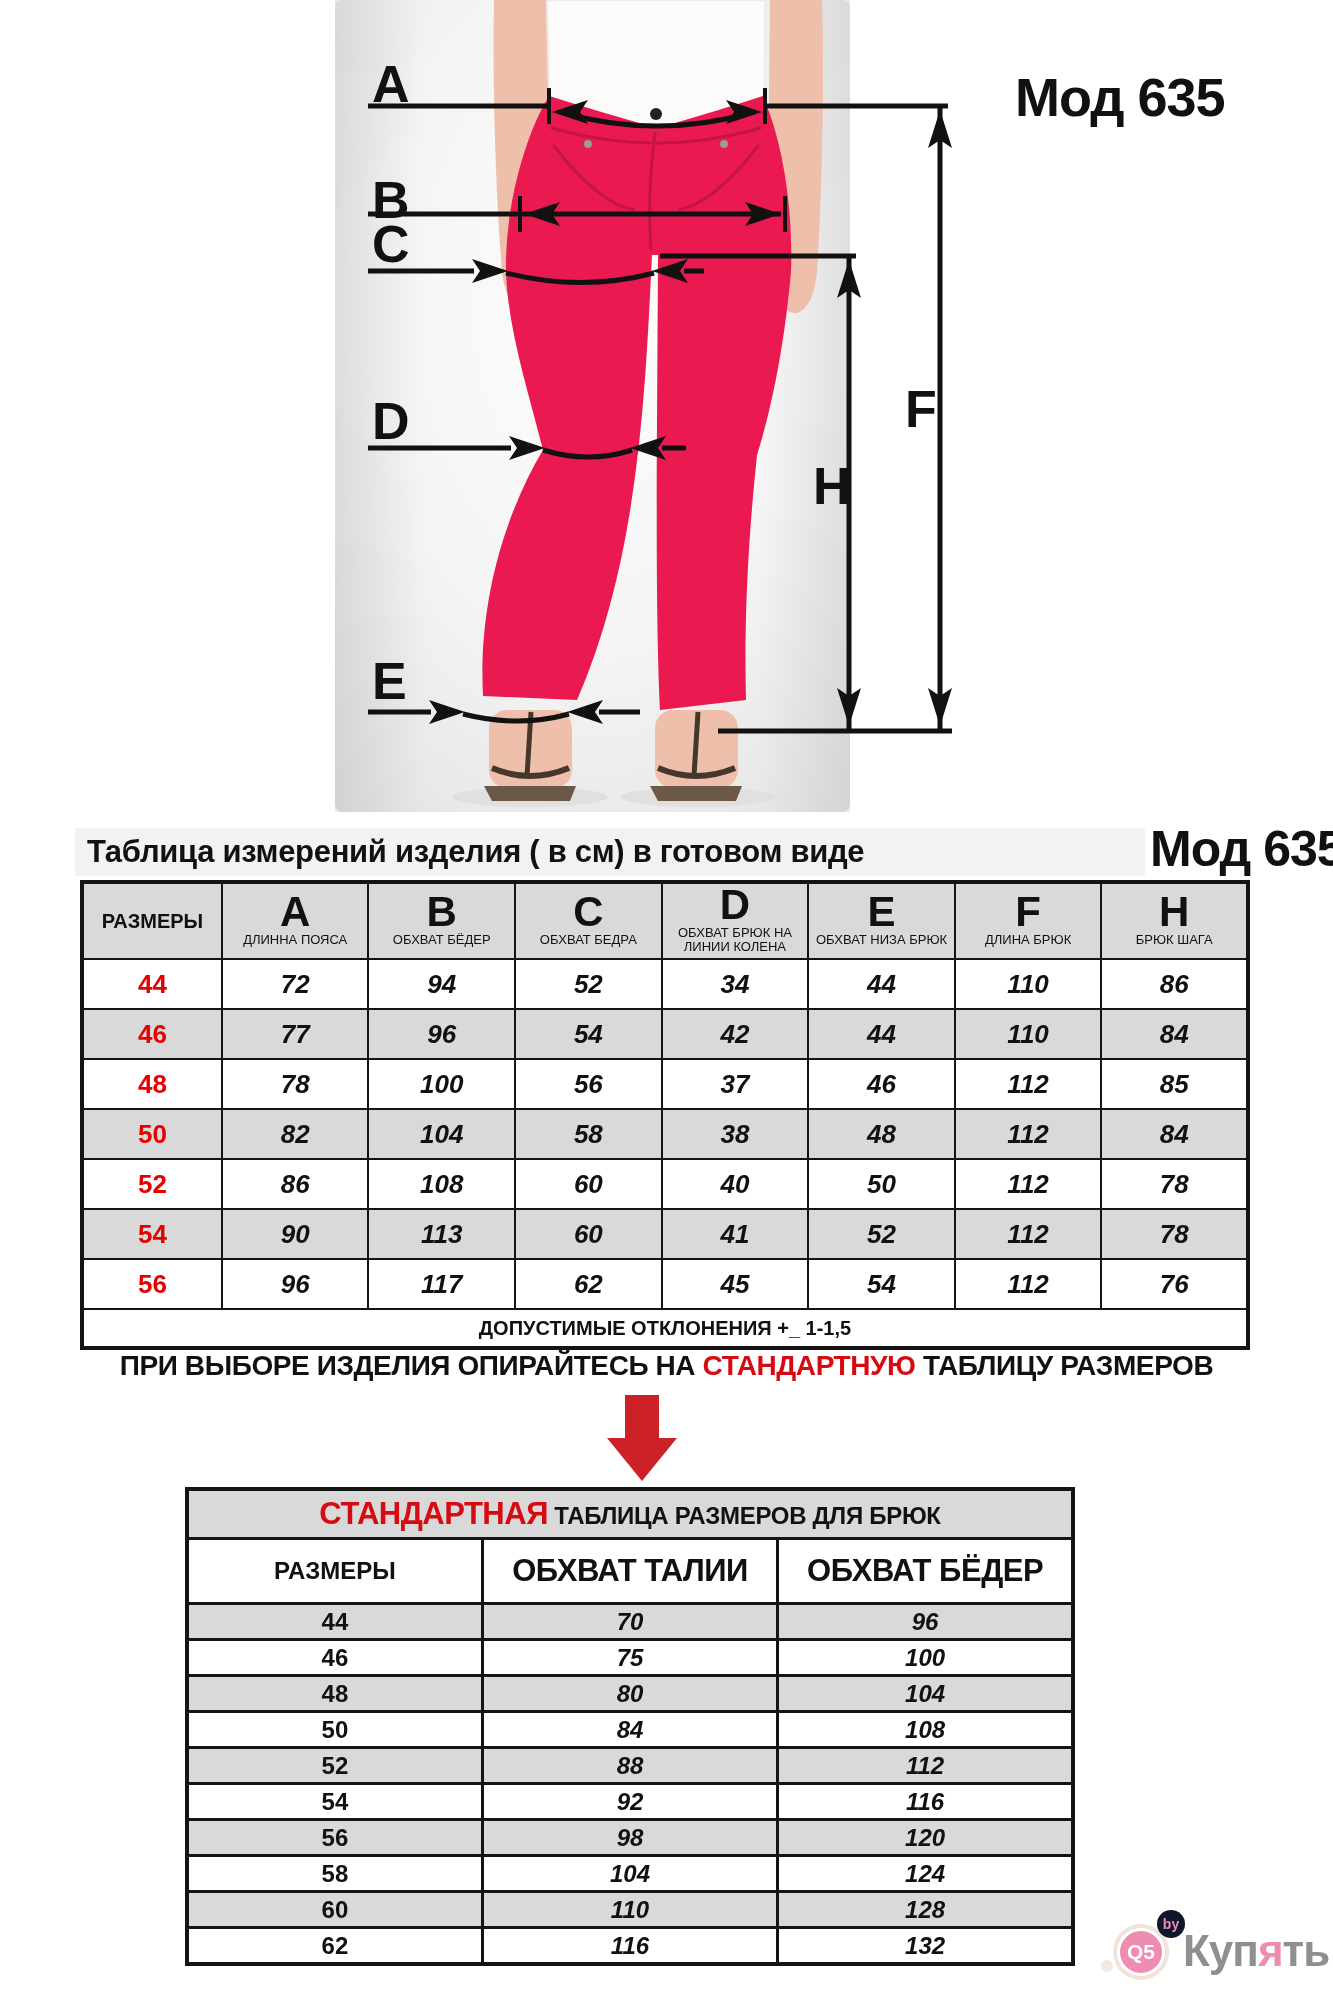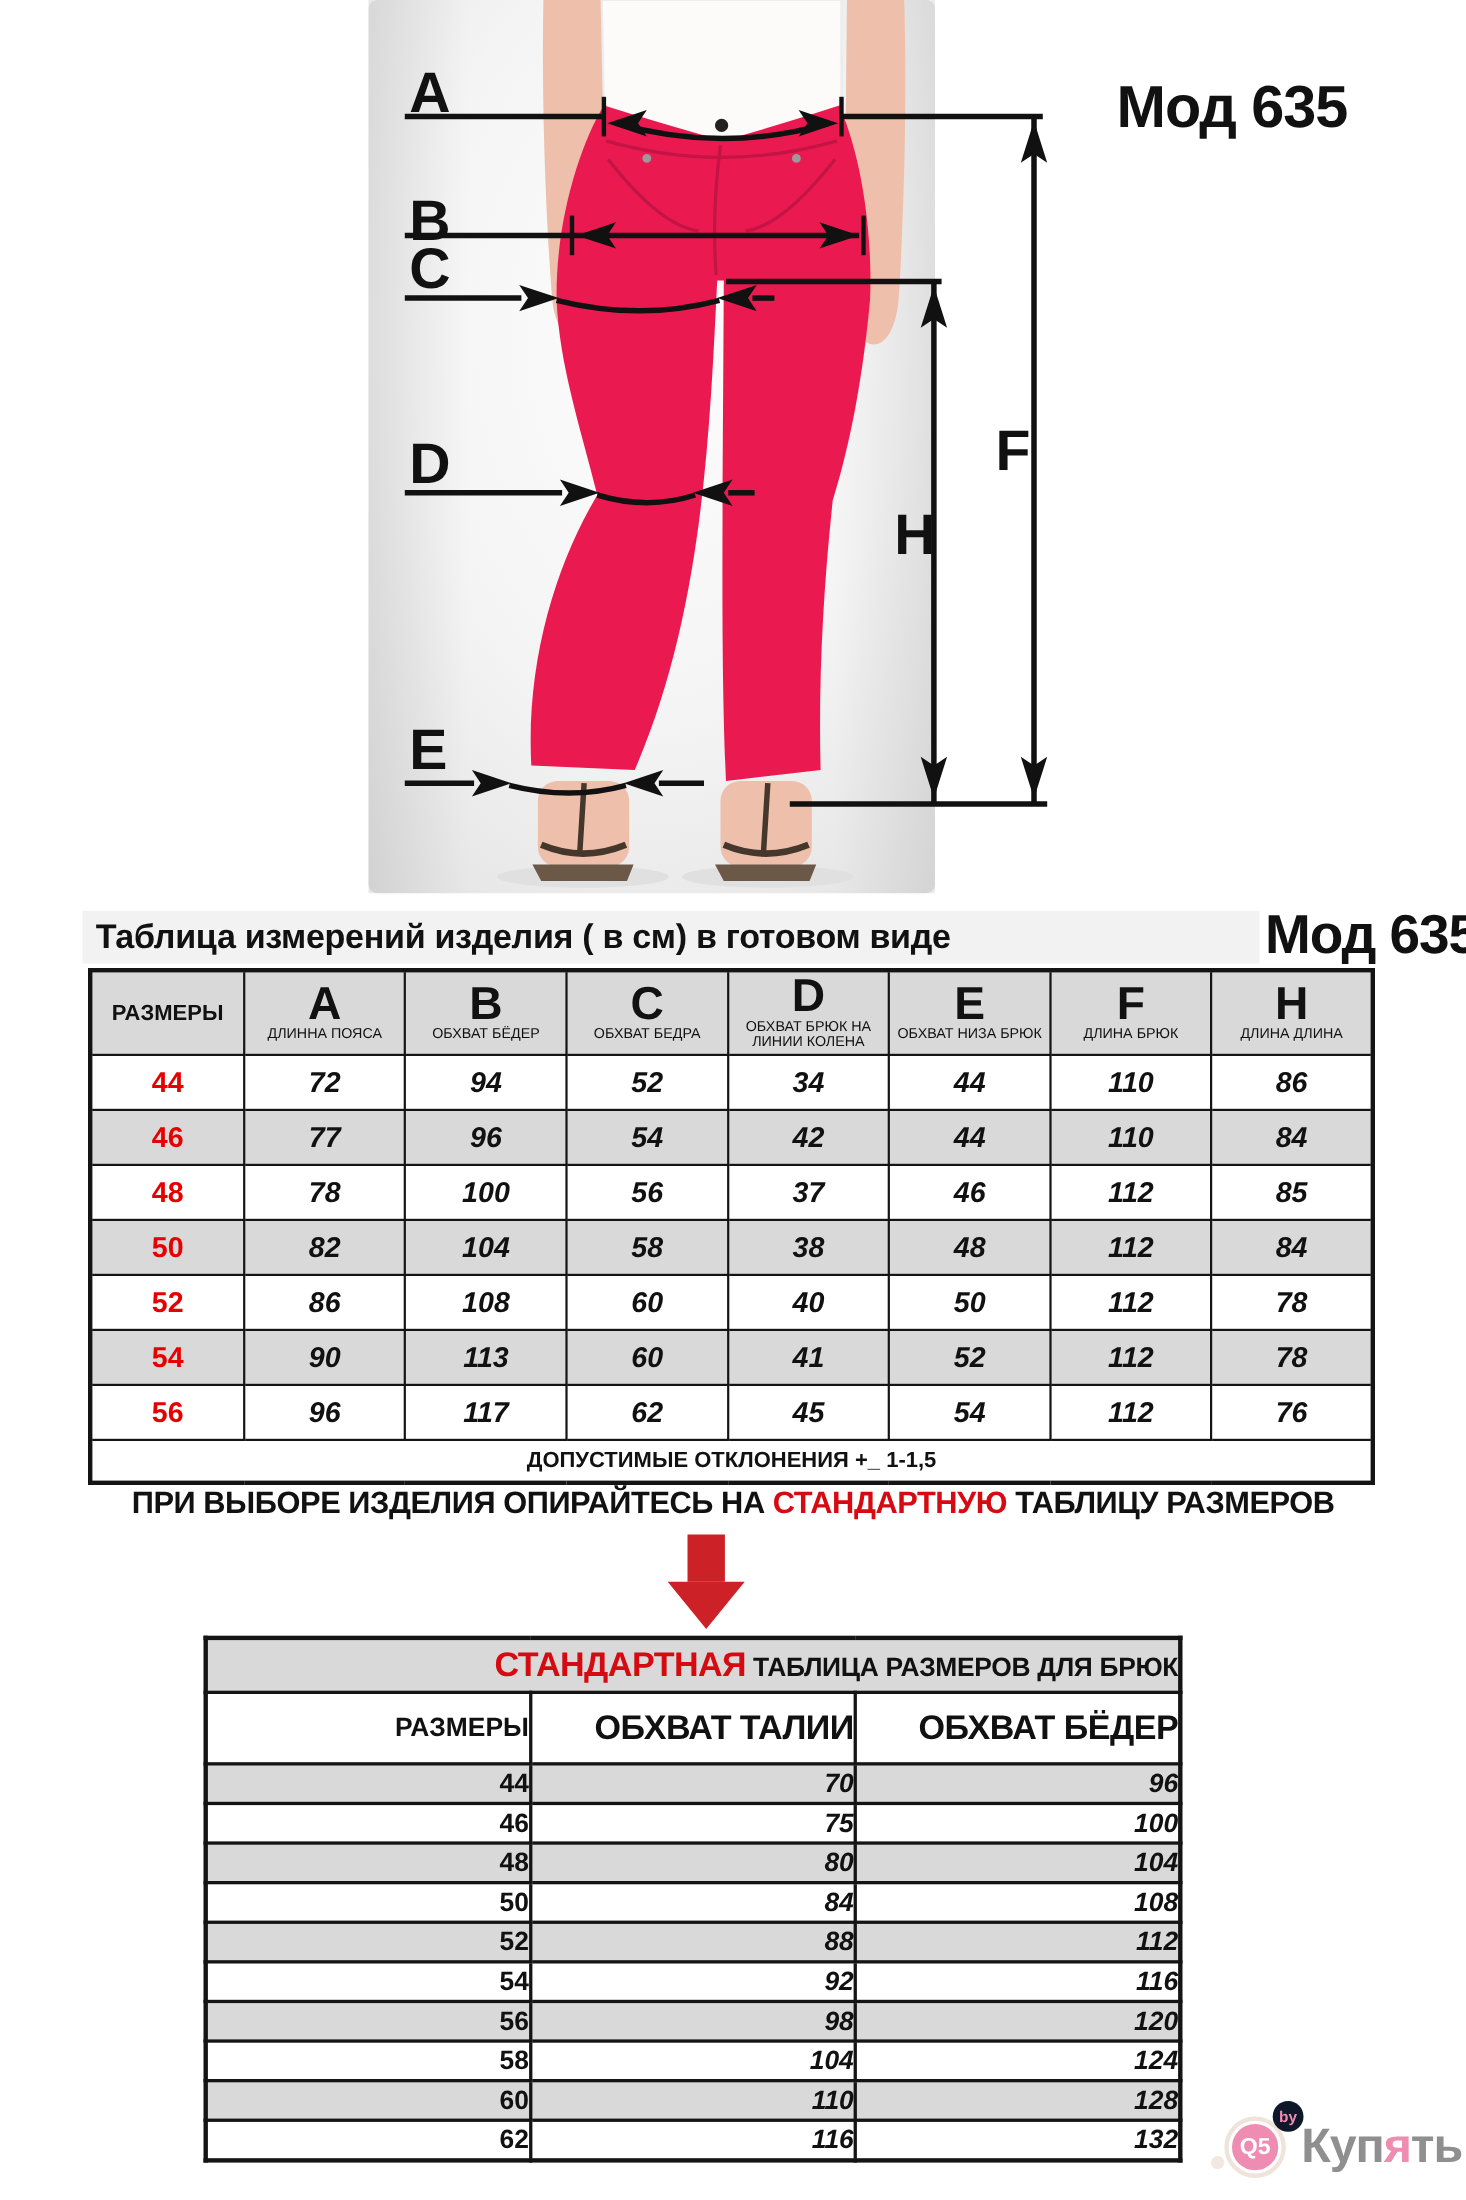--- a/index.html
+++ b/index.html
@@ -44,21 +44,21 @@
   
   .big-arrow{position:absolute;left:607px;top:1395px;width:70px;height:86px;}
   .big-arrow .shaft{position:absolute;left:18px;top:0;width:34px;height:43px;background:var(--arrow-red);}
   .big-arrow .head{position:absolute;left:0;top:43px;width:0;height:0;
                    border-left:35px solid transparent;border-right:35px solid transparent;
                    border-top:43px solid var(--arrow-red);}
 
   
   table.t2{position:absolute;left:185px;top:1487px;width:890px;border-collapse:collapse;
            table-layout:fixed;border:4px solid #141414;}
-  table.t2 th,table.t2 td{border:3px solid #141414;text-align:right;vertical-align:middle;padding:0;}
+  table.t2 th,table.t2 td{border:3px solid #141414;text-align:center;vertical-align:middle;padding:0;}
   table.t2 td.t2-title{height:46px;background:var(--cell-gray);}
   table.t2 .t2-title .red{color:var(--highlight-red);font-size:31px;font-weight:bold;letter-spacing:-0.5px;}
   table.t2 .t2-title .blk{font-size:24px;font-weight:bold;letter-spacing:-0.3px;}
   table.t2 th.h-size{height:62px;font-size:24px;font-weight:bold;background:#fff;}
   table.t2 th.h-meas{height:62px;font-size:31px;font-weight:bold;background:#fff;letter-spacing:-0.5px;}
   table.t2 tbody td{height:33px;}
   table.t2 td.size2{font-weight:bold;font-size:24px;}
   table.t2 td.val2{font-weight:bold;font-style:italic;font-size:24px;}
   table.t2 tr.gray td{background:var(--cell-gray);}
 
@@ -249,21 +249,21 @@
           <th>
             <div class="letter">E</div>
             <div class="caption">ОБХВАТ НИЗА БРЮК</div>
           </th>
           <th>
             <div class="letter">F</div>
             <div class="caption">ДЛИНА БРЮК</div>
           </th>
           <th>
             <div class="letter">H</div>
-            <div class="caption">ДЛИНА ДЛИНА</div>
+            <div class="caption">БРЮК ШАГА</div>
           </th>
         </tr>
       </thead>
     <tbody>
         <tr>
           <td class="size">44</td>
           <td class="val">72</td>
           <td class="val">94</td>
           <td class="val">52</td>
           <td class="val">34</td>

